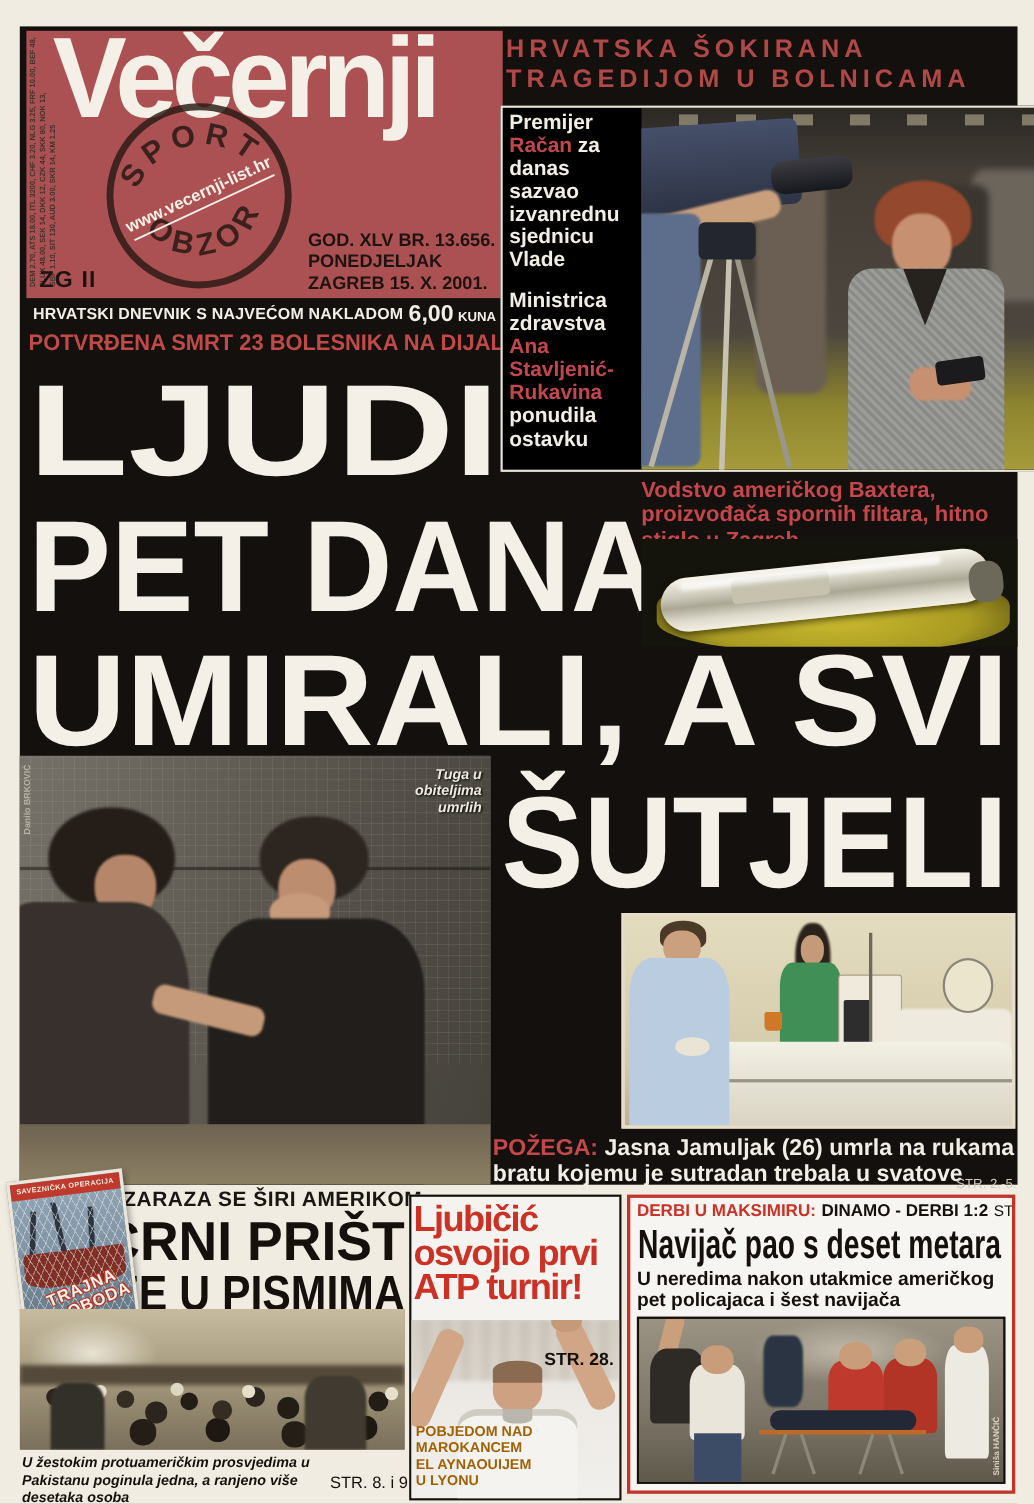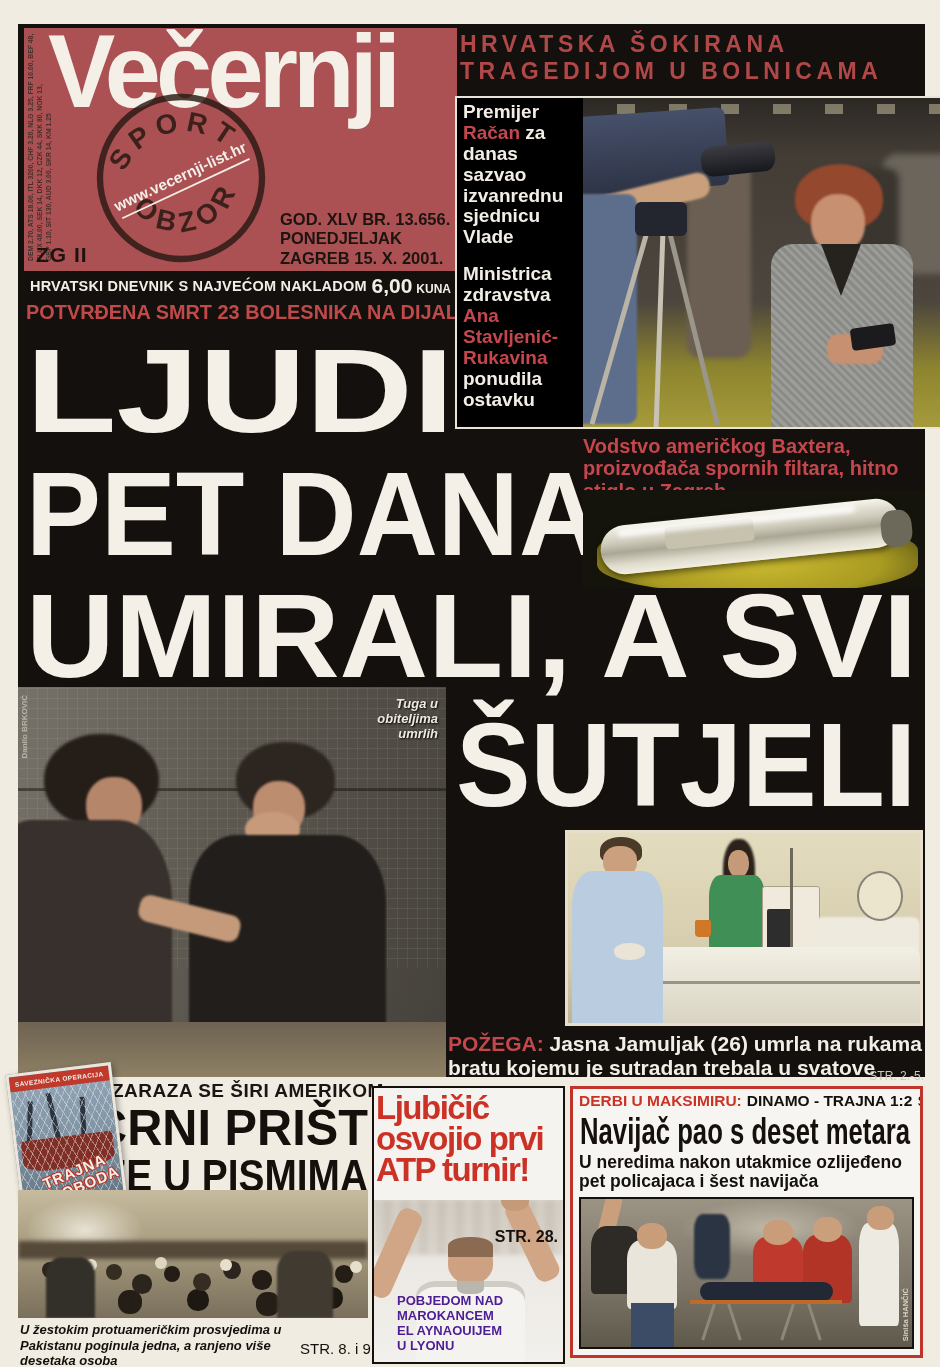--- a/index.html
+++ b/index.html
@@ -80,21 +80,21 @@
   .an-cap{position:absolute;left:20px;top:1322px;width:305px;font-size:13px;font-style:italic;font-weight:800;
           color:#15100c;line-height:1.2;}
   .an-ref{position:absolute;left:300px;top:1340px;font-size:15px;font-weight:400;color:#15100c;}
   
   .tennis{position:absolute;left:372px;top:1086px;width:193px;height:278px;border:2px solid #15100c;
           background:#f5f3ef;box-sizing:border-box;overflow:hidden;}
   .tennis-hl{position:relative;z-index:3;margin:4px 2px 0;text-align:left;font-size:33px;font-weight:900;
              color:#cc3125;line-height:0.94;letter-spacing:-1.5px;}
   .tennis-ref{position:absolute;right:5px;top:140px;z-index:3;font-size:16px;font-weight:800;color:#15100c;}
   .tennis-sub{position:absolute;left:4px;bottom:8px;width:114px;z-index:3;font-size:13px;font-weight:900;
-              color:#4c1d95;line-height:1.15;margin-left:19px;}
+              color:#a16207;line-height:1.15;}
   .tennisphoto{position:absolute;left:0;top:112px;right:0;bottom:0;}
   
   .derby{position:absolute;left:570px;top:1086px;width:353px;height:272px;border:3px solid #c0342b;
          background:#f7f5f1;box-sizing:border-box;padding:3px 6px;overflow:hidden;}
   .derby-top{display:flex;align-items:baseline;gap:5px;white-space:nowrap;}
   .derby-label{font-size:15.5px;font-weight:900;color:#cc3125;}
   .derby-result{font-size:15.5px;font-weight:900;color:#15100c;}
   .derby-ref{margin-left:auto;font-size:14px;font-weight:400;color:#15100c;}
   .derby-sub{font-size:17.5px;font-weight:800;color:#15100c;line-height:1.08;margin-top:2px;}
   .derbyphoto{position:absolute;left:6px;right:6px;top:108px;bottom:6px;border:2px solid #15100c;
@@ -289,27 +289,27 @@
       <div class="s" style="left:44%;top:50%;width:14%;height:8%;background:#b9b6ae;border-radius:0 0 40% 40%;"></div>
     </div>
     <div class="tennis-hl">Ljubičić osvojio prvi ATP turnir!</div>
     <div class="tennis-ref">STR. 28.</div>
     <div class="tennis-sub">POBJEDOM NAD MAROKANCEM EL AYNAOUIJEM U LYONU</div>
   </div>
 
   <div class="derby">
     <div class="derby-top">
       <span class="derby-label">DERBI U MAKSIMIRU:</span>
-      <span class="derby-result">DINAMO - TRAJNA 1:2</span>
+      <span class="derby-result">DINAMO - DERBI 1:2</span>
       <span class="derby-ref">STR. 19, 20. i 21</span>
     </div>
     <svg class="bighl" style="overflow:visible;display:block;margin-top:1px;" width="336" height="40">
       <text x="1" y="33" font-size="37" textLength="330" lengthAdjust="spacingAndGlyphs">Navijač pao s deset metara</text>
     </svg>
-    <div class="derby-sub">U neredima nakon utakmice ozlijeđeno pet policajaca i šest navijača</div>
+    <div class="derby-sub">U neredima nakon utakmice američkog pet policajaca i šest navijača</div>
     <div class="scene derbyphoto" style="position:absolute;">
       <div class="s" style="inset:0;background:linear-gradient(180deg,#9b9484 0%,#7e776a 55%,#5f594c 100%);"></div>
       <div class="s" style="left:30%;top:0;width:55%;height:40%;background:radial-gradient(ellipse,rgba(225,218,202,.6),rgba(225,218,202,0) 70%);"></div>
       <div class="s" style="left:6%;top:-4%;width:5%;height:34%;background:#caa07c;border-radius:8px;transform:rotate(14deg);"></div>
       <div class="s" style="left:3%;top:18%;width:15%;height:46%;background:#2e2b26;border-radius:30% 30% 8% 8%;filter:blur(.6px);"></div>
       <div class="s" style="left:14%;top:28%;width:15%;height:46%;background:#e9e5da;border-radius:28% 28% 8% 8%;filter:blur(.6px);"></div>
       <div class="s" style="left:17%;top:16%;width:9%;height:18%;background:#c99d7a;border-radius:46%;"></div>
       <div class="s" style="left:15%;top:70%;width:13%;height:30%;background:#3d4c66;"></div>
       <div class="s" style="left:34%;top:10%;width:11%;height:44%;background:#2a3442;border-radius:24%;filter:blur(1px);"></div>
       <div class="s" style="left:52%;top:26%;width:15%;height:44%;background:#bf3a2c;border-radius:26% 26% 8% 8%;"></div>

